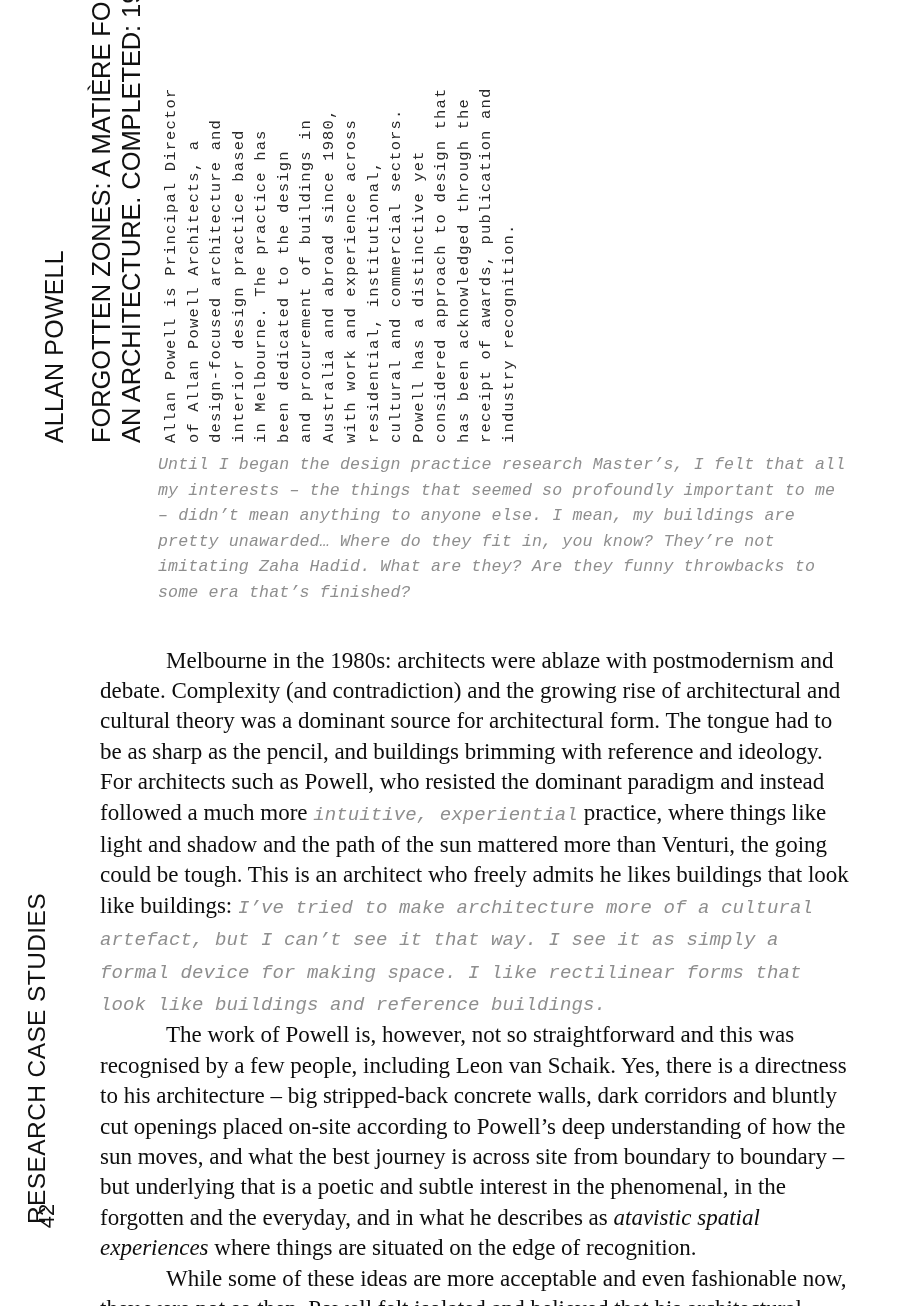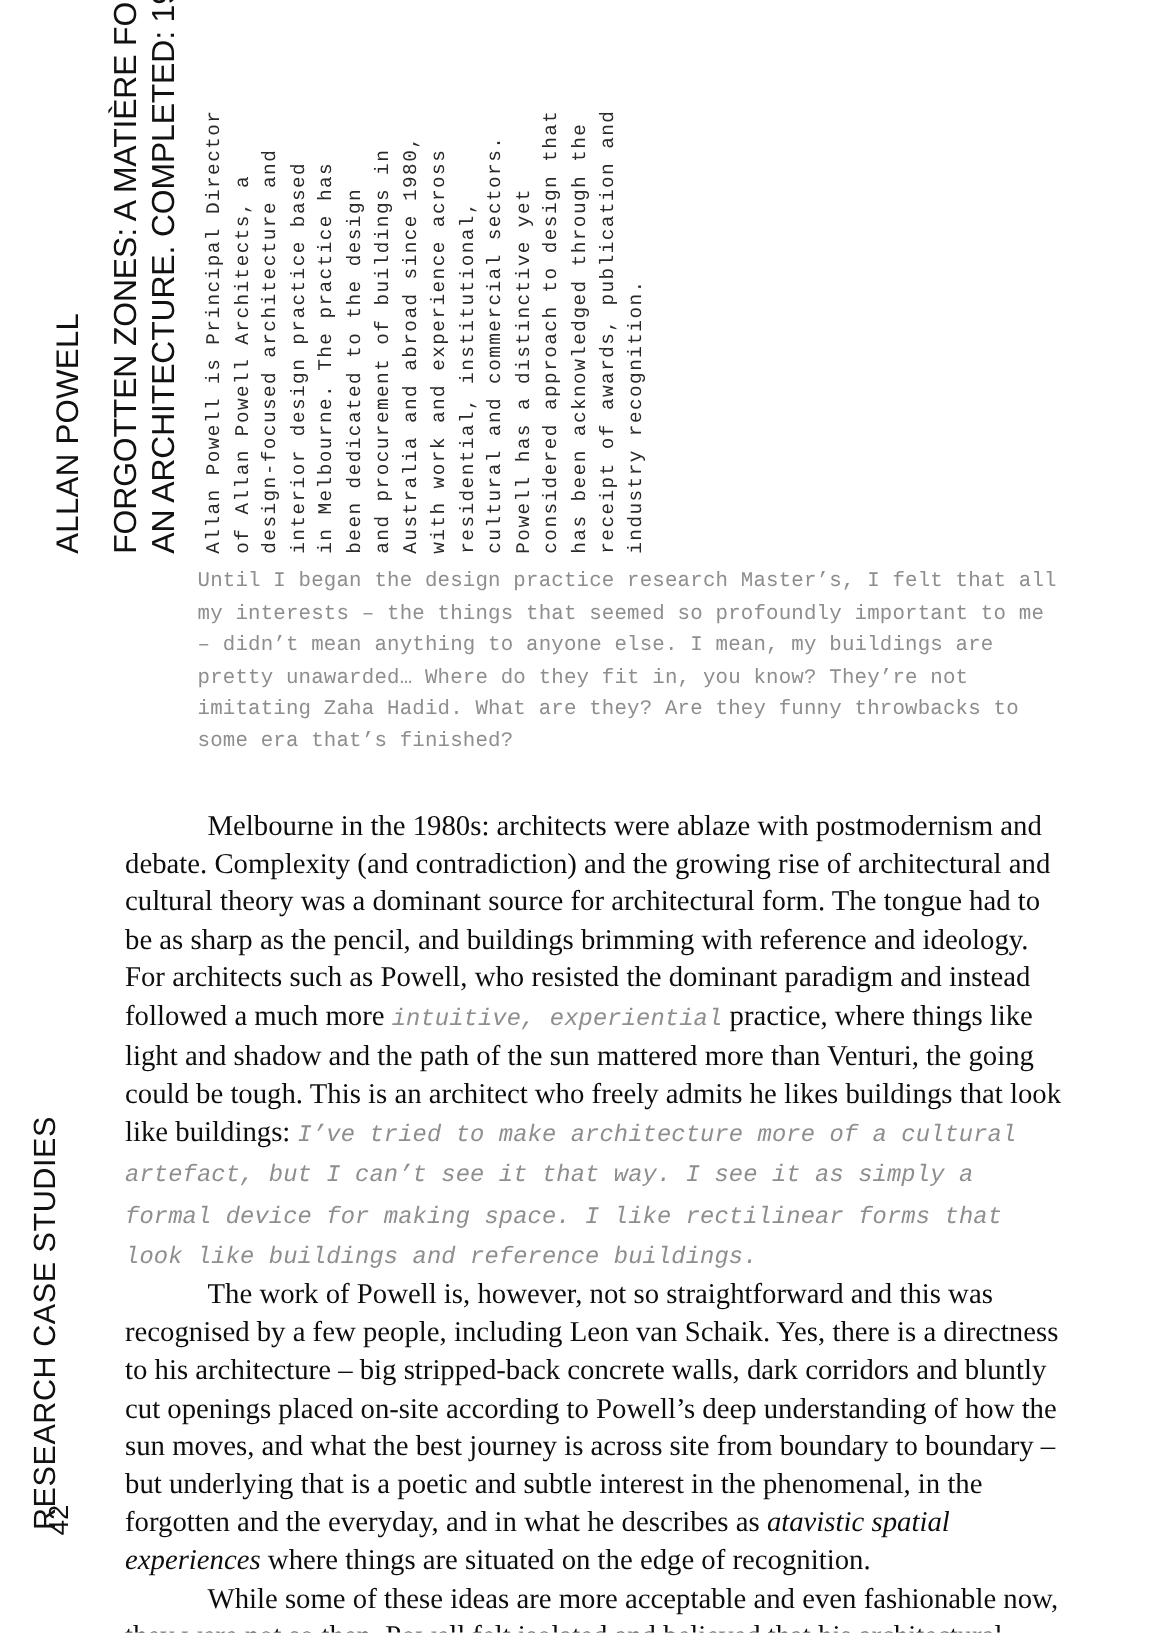--- a/index.html
+++ b/index.html
@@ -123,20 +123,21 @@
     left: 100px;
     top: 452px;
     width: 752px;
   }
 
   
   #pull-quote {
     margin: 0 0 0 58px;
     width: 694px;
     font-family: "Liberation Mono", "DejaVu Sans Mono", monospace;
+    font-style: italic;
     font-size: 16.6px;
     line-height: 25.6px;
     letter-spacing: 0.15px;
     color: #8e8e8e;
   }
 
   
   #prose {
     margin-top: 40px;
   }

